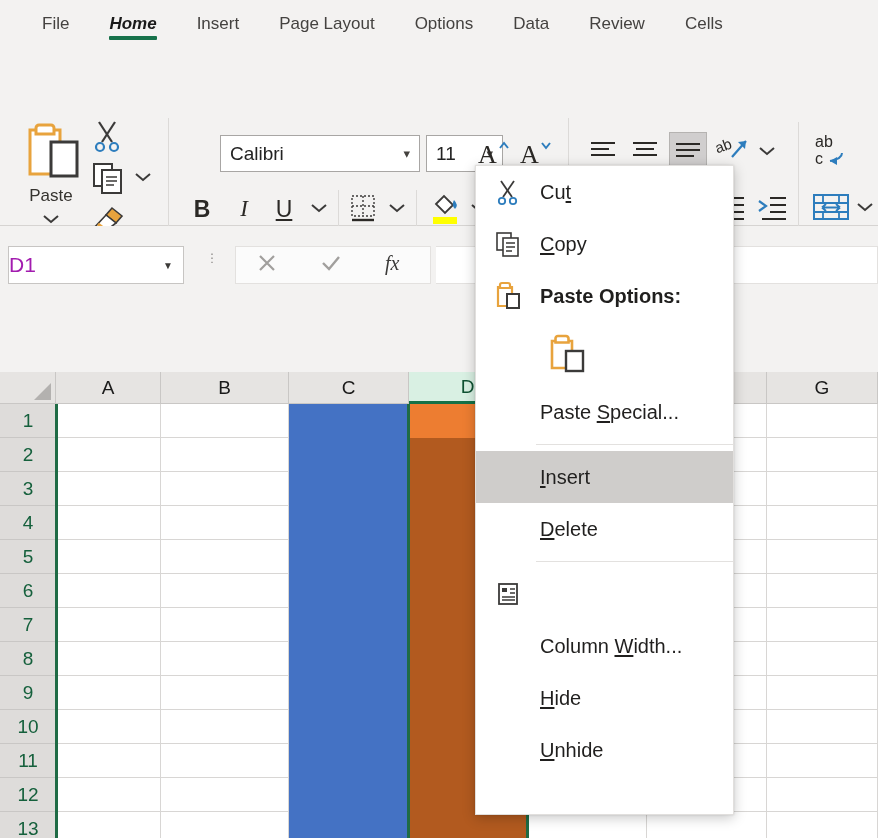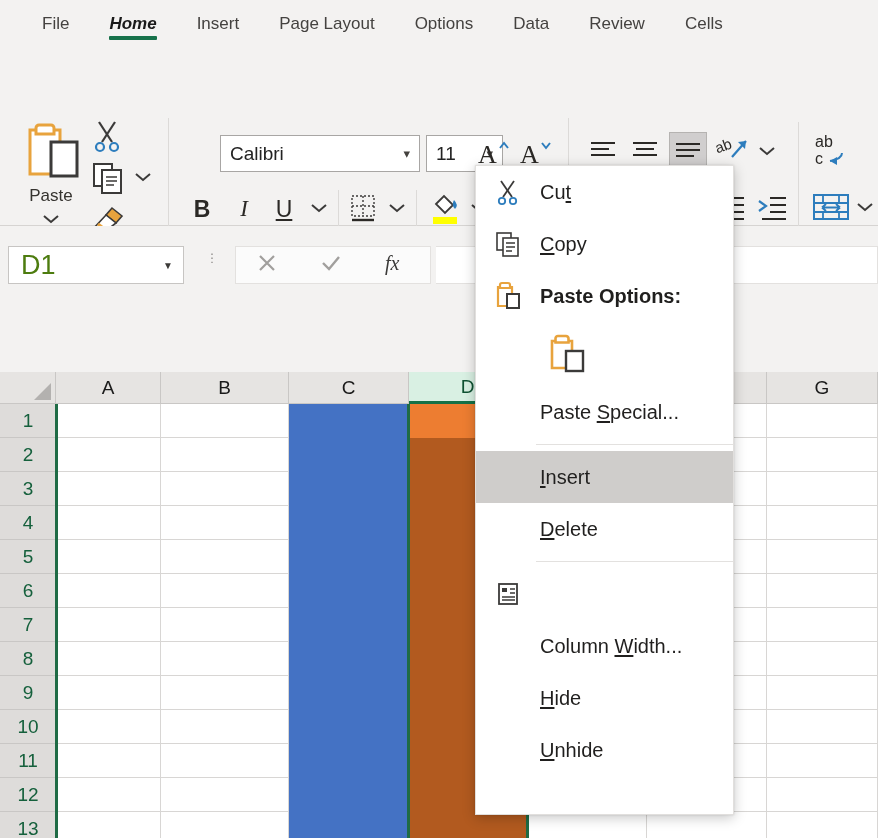--- a/index.html
+++ b/index.html
@@ -71,21 +71,21 @@
   
   .fbar {
     position:absolute; left:0; top:226px; width:878px; height:146px;
     background:#f3f2f1;
   }
   .namebox {
     position:absolute; left:8px; top:20px; width:176px; height:38px;
     background:#ffffff; border:1px solid #c7c5c3;
     display:flex; align-items:center;
   }
-  .namebox .nb-txt { font-size:27px; color:#4d7c0f; padding-left:12px; flex:1; }
+  .namebox .nb-txt { font-size:21px; color:#a21caf; padding-left:0; flex:1; }
   .namebox .nb-arrow { padding-right:10px; font-size:10px; color:#3b3937; }
   .fbar-dots { position:absolute; left:206px; top:28px; color:#8a8886; font-size:12px;
                line-height:8px; letter-spacing:0; text-align:center; width:10px; }
   .fbar-btns {
     position:absolute; left:235px; top:20px; width:196px; height:38px;
     background:#fbfbfb; border:1px solid #e3e1df;
     display:flex; align-items:center; justify-content:space-around;
   }
   .fbar-input {
     position:absolute; left:436px; top:20px; width:442px; height:38px;

